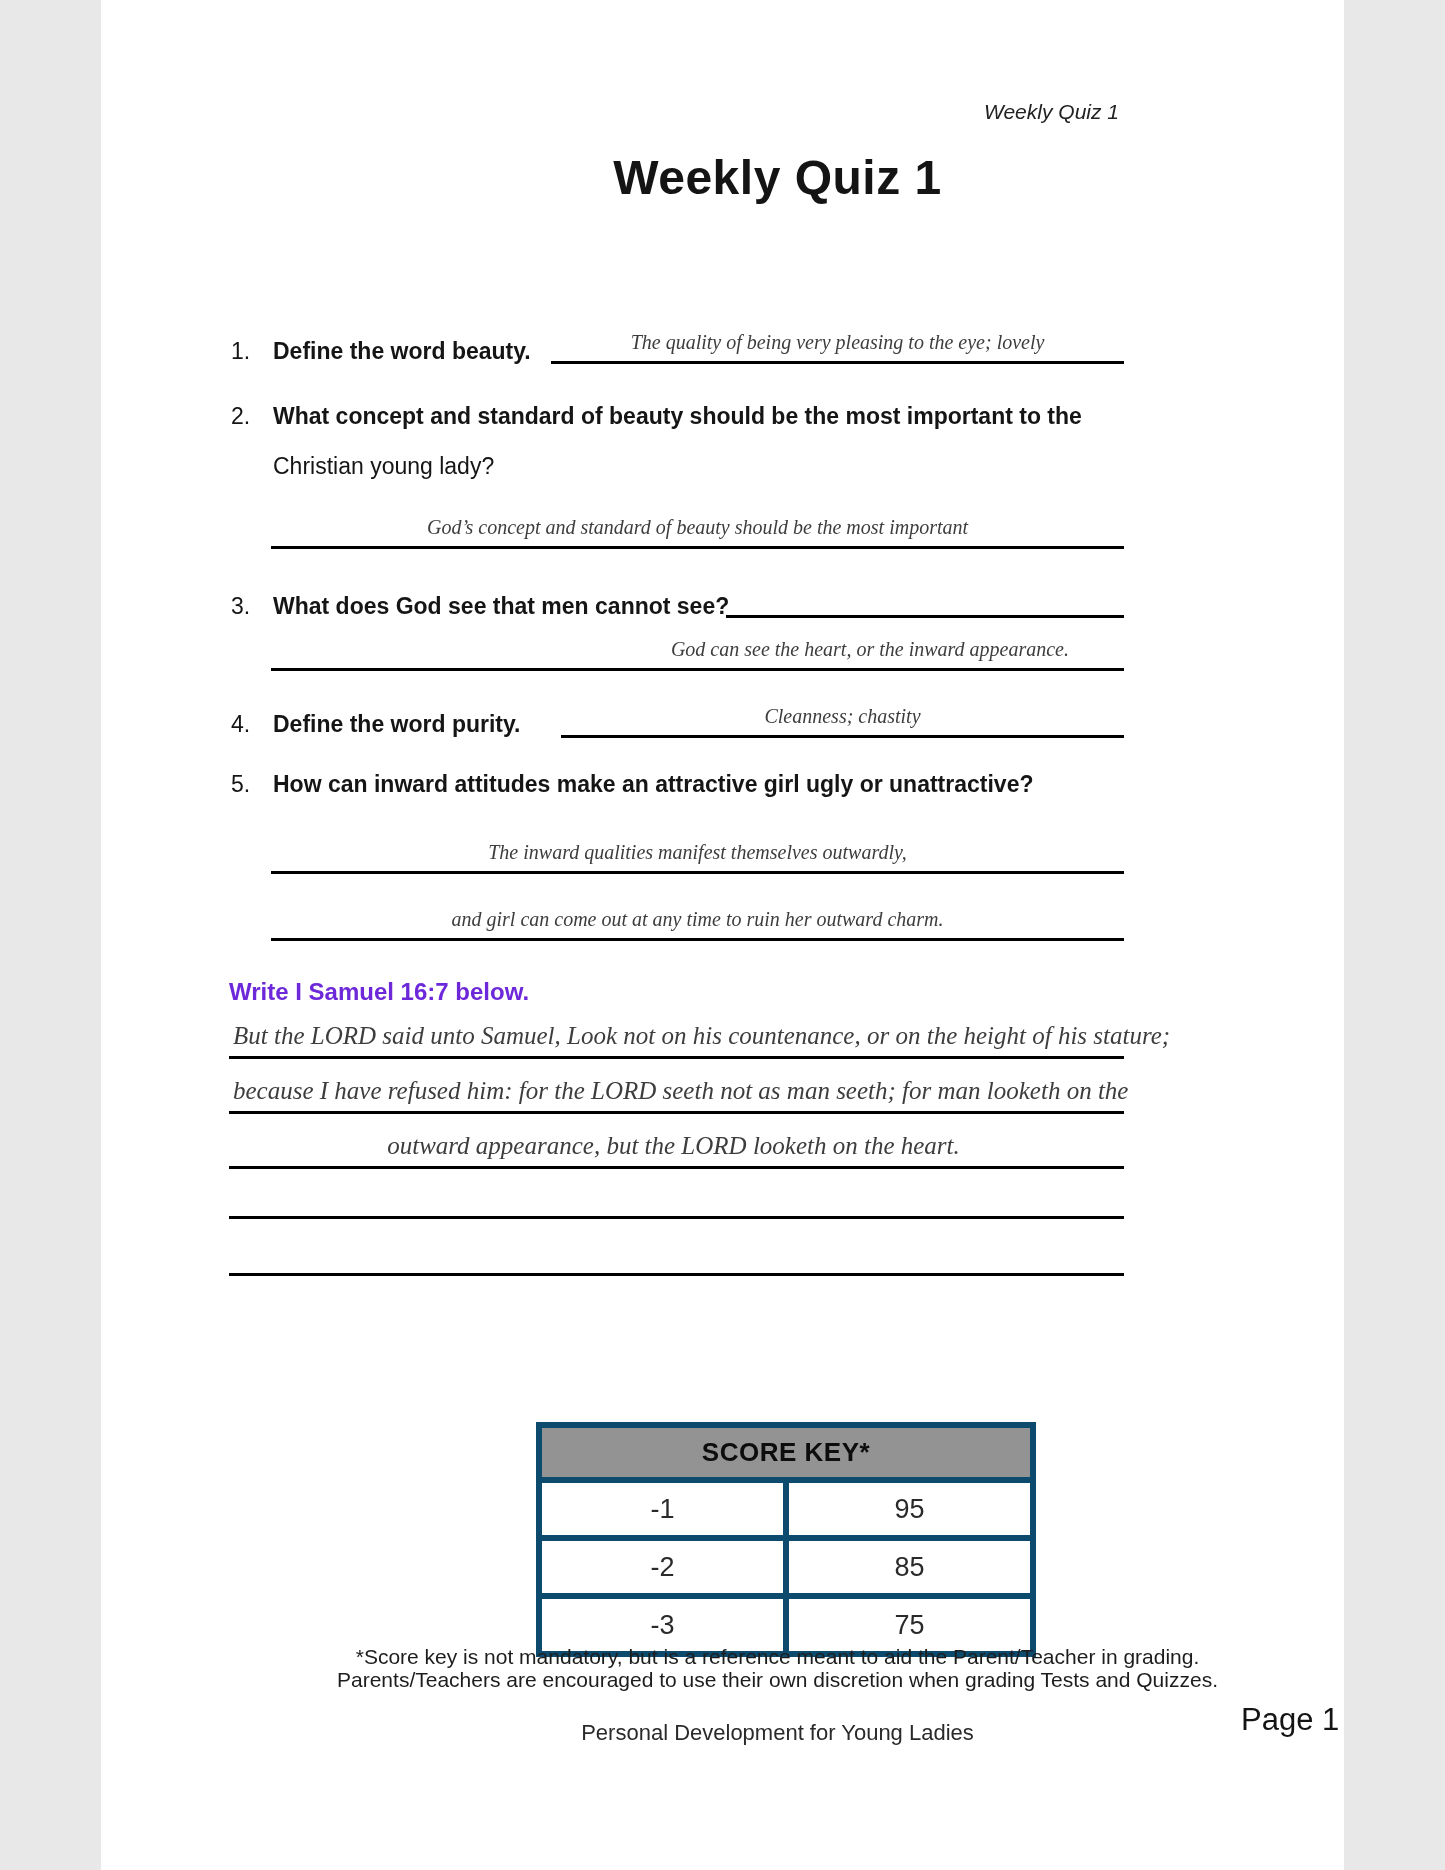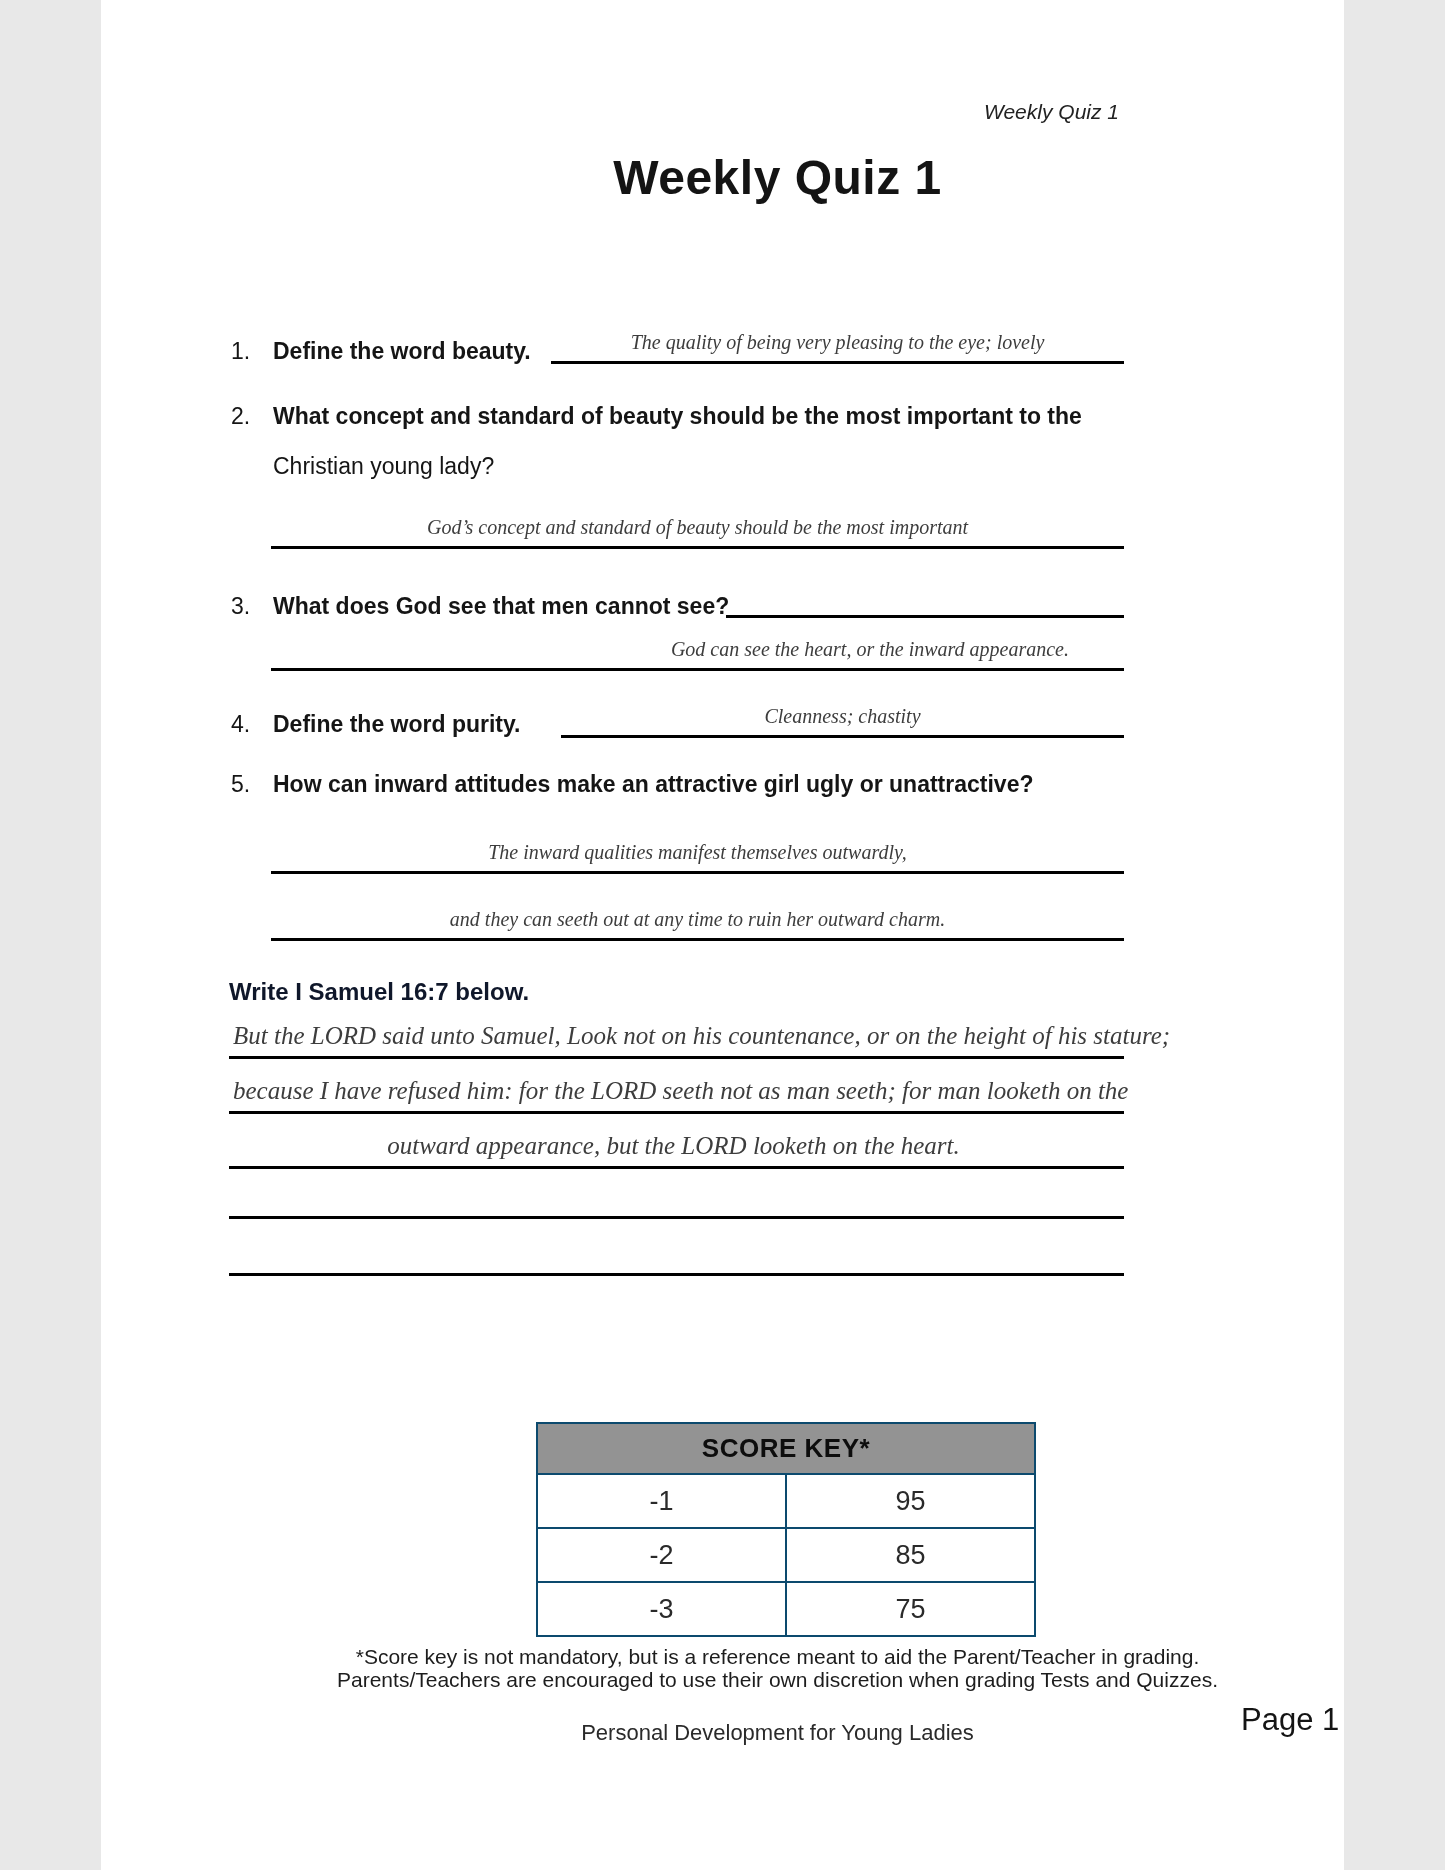--- a/index.html
+++ b/index.html
@@ -32,21 +32,21 @@
   .q1 { top:338px; }
   .q2 { top:403px; }
   .q2b { top:453px; }
   .q3 { top:593px; }
   .q4 { top:711px; }
   .q5 { top:771px; }
 
   
   .write-heading {
     position:absolute; left:128px; top:978px;
-    font-weight:bold; font-size:24px; color:#0f172a;
+    font-weight:bold; font-size:24px; color:#6d28d9;
   }
 
   
   .hline { position:absolute; right:220px; border-top:3px solid #000; height:0; }
   .l-q1     { left:450px; top:361px; }
   .l-a2     { left:170px; top:546px; }
   .l-q3     { left:625px; top:615px; }
   .l-a3     { left:170px; top:668px; }
   .l-q4     { left:460px; top:735px; }
   .l-a5a    { left:170px; top:871px; }
@@ -77,21 +77,21 @@
   .v1 { top:1019px; }
   .v2 { top:1074px; }
   .v3 { top:1129px; }
 
   
   .score-table {
     position:absolute; left:435px; top:1422px; width:500px;
     border-collapse:collapse;
   }
   .score-table th, .score-table td {
-    border:2px solid #0c4a6e; text-align:center;
+    border:6px solid #0c4a6e; text-align:center;
   }
   .score-table th {
     background:#939393; color:#0d0d0d;
     font-size:26px; font-weight:bold; height:47px;
     letter-spacing:0.5px;
   }
   .score-table td {
     background:#fff; color:#2a2a2a; font-size:27px; height:50px; width:50%;
   }
 
@@ -148,21 +148,21 @@
   </div>
   <div class="ans a4">Cleanness; chastity</div>
   <div class="hline l-q4"></div>
 
   <div class="q q5">
     <span class="qnum">5.</span>
     <span class="qtext">How can inward attitudes make an attractive girl ugly or unattractive?</span>
   </div>
   <div class="ans a5a">The inward qualities manifest themselves outwardly,</div>
   <div class="hline l-a5a"></div>
-  <div class="ans a5b">and they can seeth out at any time to ruin her outward charm.</div>
+  <div class="ans a5b">and girl can come out at any time to ruin her outward charm.</div>
   <div class="hline l-a5b"></div>
 
   <div class="write-heading">Write I Samuel 16:7 below.</div>
   <div class="verse v1">But the LORD said unto Samuel, Look not on his countenance, or on the height of his stature;</div>
   <div class="hline l-v1"></div>
   <div class="verse v2">because I have refused him: for the LORD seeth not as man seeth; for man looketh on the</div>
   <div class="hline l-v2"></div>
   <div class="verse v3">outward appearance, but the LORD looketh on the heart.</div>
   <div class="hline l-v3"></div>
   <div class="hline l-e1"></div>

